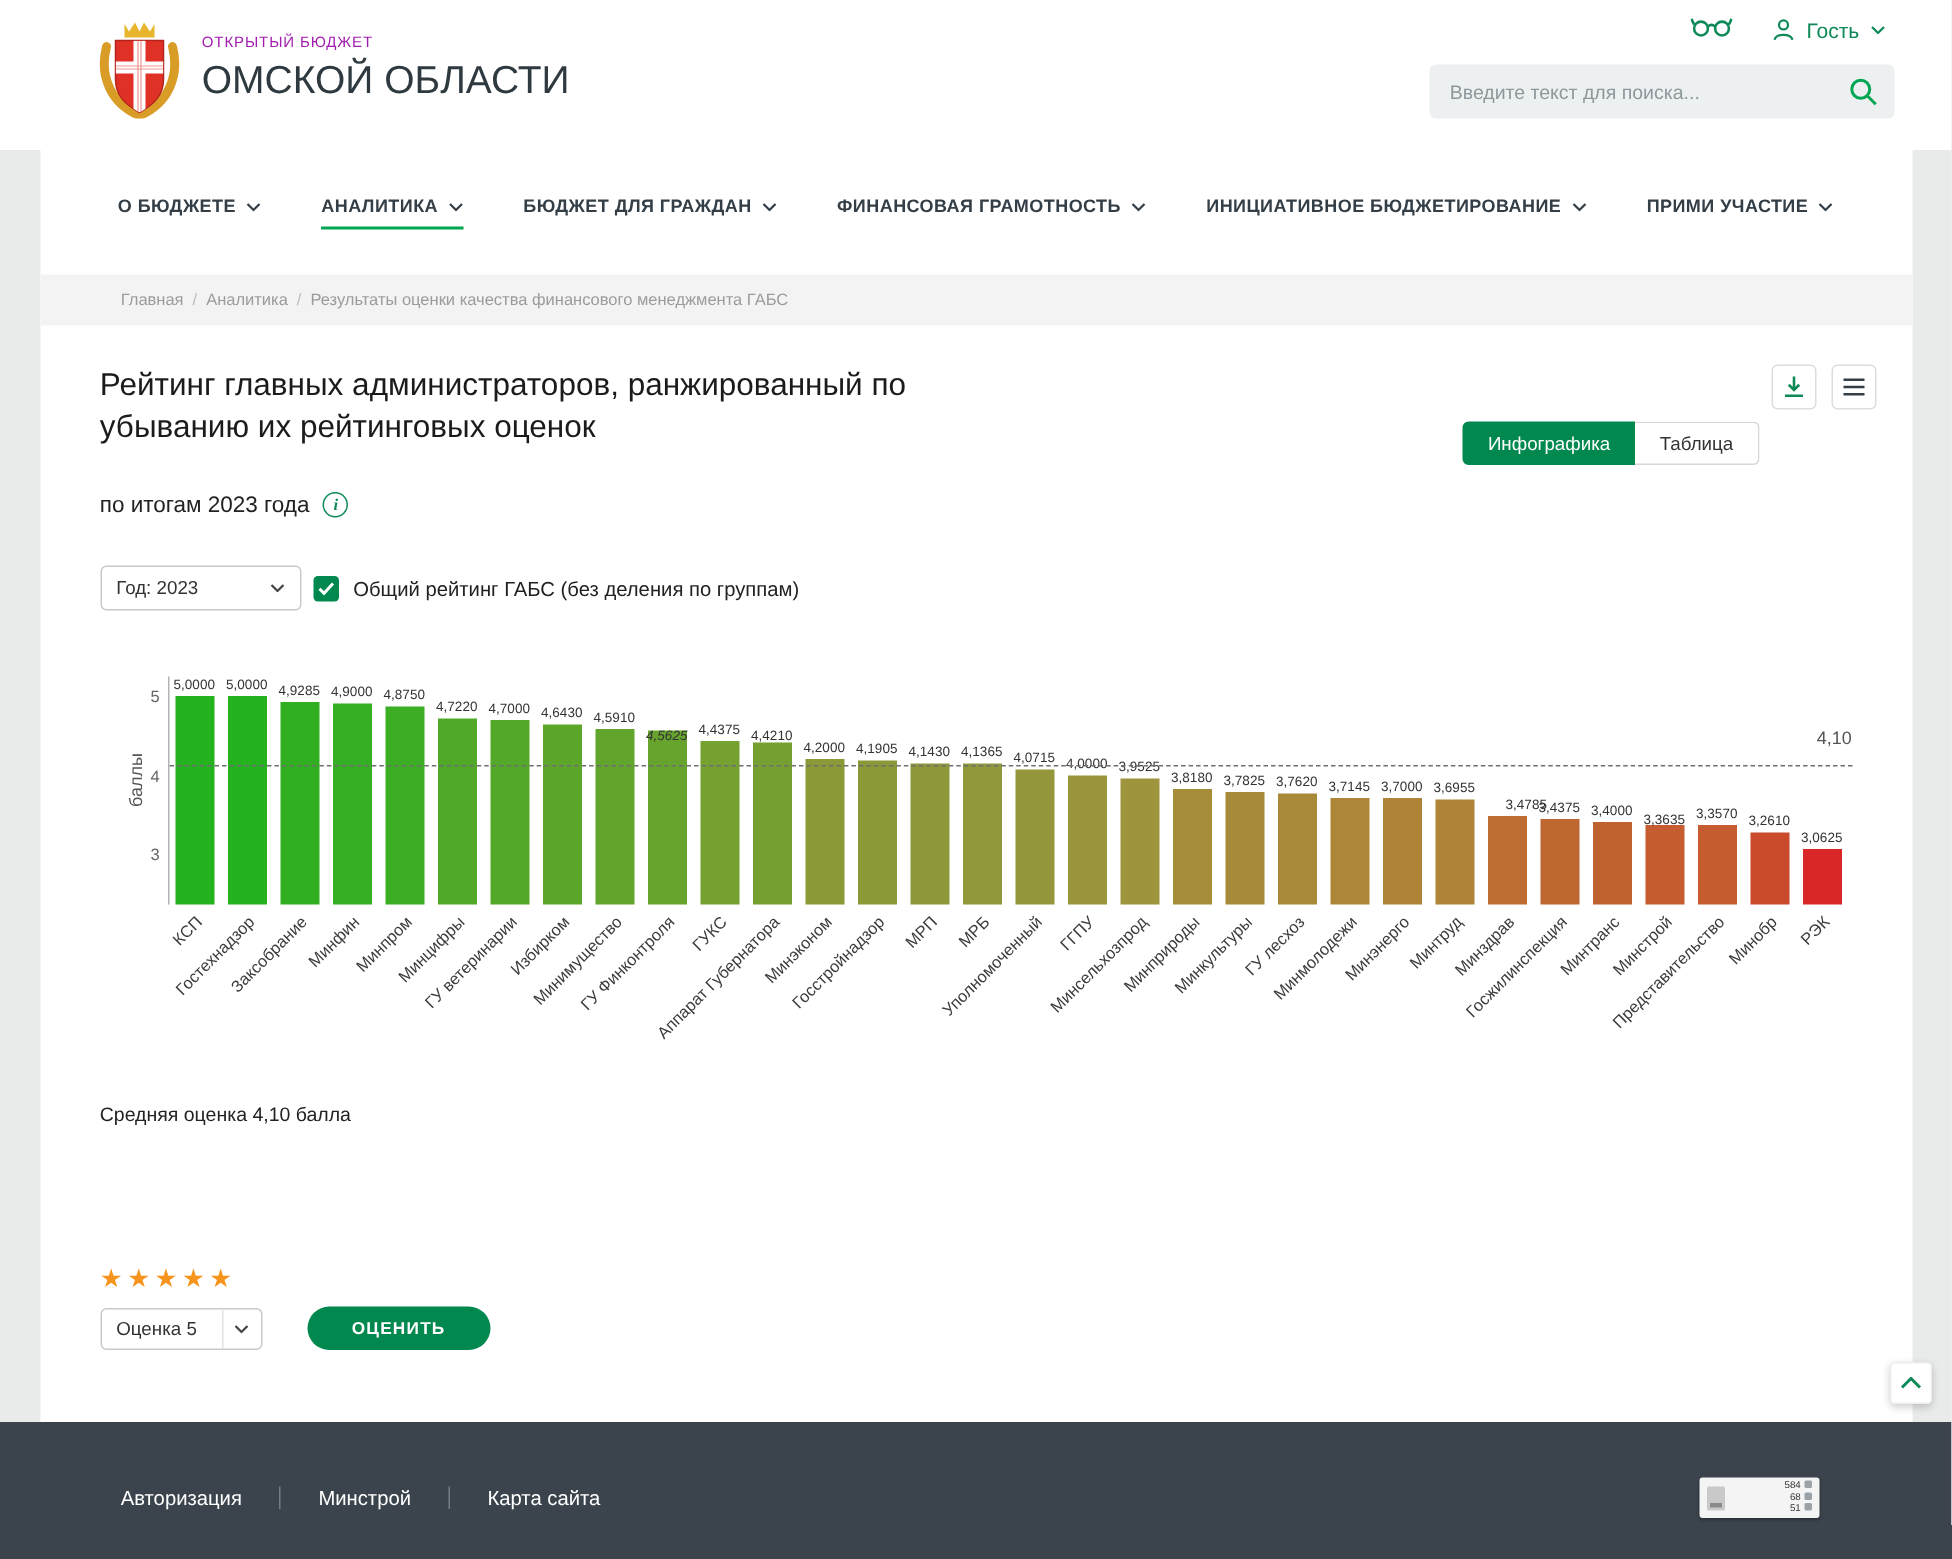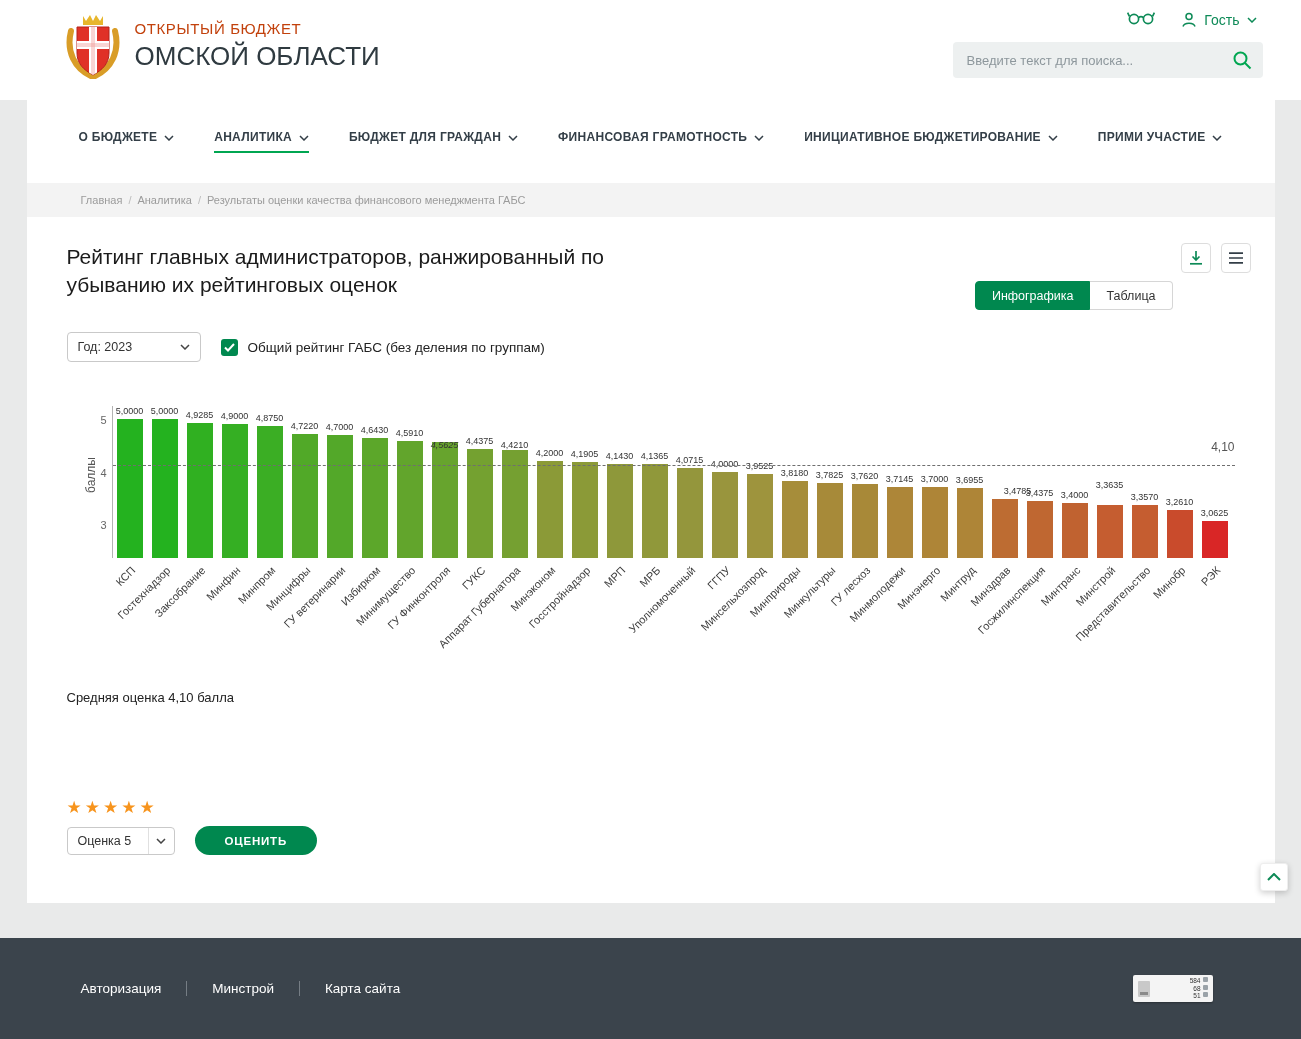--- a/index.html
+++ b/index.html
@@ -3,21 +3,21 @@
 <meta charset="utf-8">
 <style>
   *{box-sizing:border-box;margin:0;padding:0}
   html,body{width:1301px;background:#e9eaea;font-family:"Liberation Sans",sans-serif;color:#222}
   body{height:1039px;overflow:hidden;position:relative}
 
   
   .site-header{background:#fff;height:100px;position:relative}
   .header-inner{width:1248px;margin:0 auto;height:100%;position:relative}
   .logo{position:absolute;left:38px;top:13px;display:flex;align-items:center;gap:14px}
-  .logo-text .l1{font-size:15px;letter-spacing:.6px;color:#c2410c}
+  .logo-text .l1{font-size:10px;letter-spacing:.6px;color:#a21caf}
   .logo-text .l2{font-size:26px;color:#2f3a40;margin-top:4px}
   .header-right{position:absolute;right:12px;top:10px;display:flex;flex-direction:column;align-items:flex-end;gap:13px}
   .top-links{display:flex;align-items:center;gap:26px;padding-right:6px}
   .guest{display:flex;align-items:center;gap:7px;font-size:14px;color:#0d8a57;cursor:pointer}
   .search{position:relative;width:310px;height:36px}
   .search input{width:100%;height:100%;background:#edf0f0;border:none;border-radius:4px;padding:0 42px 0 14px;font-size:13px;color:#333;font-family:inherit;outline:none}
   .search input::placeholder{color:#8d979c}
   .search .mag{position:absolute;right:11px;top:8px;cursor:pointer}
 
   
@@ -41,21 +41,21 @@
   .icon-btn{width:30px;height:30px;border:1px solid #ddd;border-radius:4px;background:#fff;display:flex;align-items:center;justify-content:center;cursor:pointer}
   .toggle-row{display:flex;margin-right:78px}
   .toggle-btn{height:29px;padding:0 16px;font-size:12.5px;display:flex;align-items:center;border:1px solid #d6d6d6;background:#fff;color:#333;cursor:pointer;font-family:inherit}
   .toggle-btn.active{background:#00884f;border-color:#00884f;color:#fff}
   .toggle-btn:first-child{border-radius:4px 0 0 4px}
   .toggle-btn:last-child{border-radius:0 4px 4px 0;border-left:none}
 
   .subtitle-row{margin-top:18px;display:flex;align-items:center;gap:9px;font-size:15px;color:#222}
   .info-icon{width:17px;height:17px;border-radius:50%;border:1.5px solid #0d8a57;color:#0d8a57;font-size:11px;font-weight:700;display:flex;align-items:center;justify-content:center;cursor:pointer;font-family:"Liberation Serif",serif;font-style:italic}
 
-  .controls-row{margin-top:22px;display:flex;align-items:center;gap:20px}
+  .controls-row{margin-top:32px;display:flex;align-items:center;gap:8px}
   .select-box{width:134px;height:30px;border:1px solid #c9c9c9;border-radius:4px;display:flex;align-items:center;justify-content:space-between;padding:0 10px;font-size:12.5px;color:#333;cursor:pointer;background:#fff}
   .checkbox-wrap{display:flex;align-items:center;gap:10px;cursor:pointer}
   .checkbox{width:17px;height:17px;background:#00884f;border-radius:3px;display:flex;align-items:center;justify-content:center}
   .checkbox-label{font-size:13.5px;color:#222}
 
   
   .chart-area{margin-top:44px;position:relative}
   .plot{position:relative;margin-left:45px;width:1123px;height:152px;border-left:1px solid #b3b3b3}
   .bar{position:absolute;bottom:0;cursor:pointer}
   .vlabel{position:absolute;width:50px;text-align:center;font-size:9px;color:#333}
@@ -65,21 +65,21 @@
   .avg-label{position:absolute;right:0;font-size:12px;color:#555}
   .cats{position:relative;margin-left:45px;width:1123px;height:132px;overflow:visible}
   .cat{position:absolute;top:6px;width:160px;text-align:right;font-size:11px;color:#3c3c3c;white-space:nowrap;transform:rotate(-45deg);transform-origin:right top;cursor:default}
 
   .avg-note{margin-top:0;font-size:13px;color:#222}
   .avg-note b{font-weight:400}
 
   
   .rating-block{margin-top:94px}
   .stars{font-size:17px;color:#f7941d;letter-spacing:3px;line-height:1;cursor:pointer}
-  .rating-row{margin-top:10px;display:flex;align-items:center;gap:20px}
+  .rating-row{margin-top:10px;display:flex;align-items:center;gap:30px}
   .rating-select{width:108px;height:28px;border:1px solid #c9c9c9;border-radius:4px;display:flex;align-items:center;justify-content:space-between;padding:0 0 0 10px;font-size:12.5px;color:#333;cursor:pointer;background:#fff}
   .rating-select .chev-cell{width:26px;height:100%;border-left:1px solid #e0e0e0;display:flex;align-items:center;justify-content:center}
   .rate-btn{background:#00884f;color:#fff;border:none;border-radius:15px;height:29px;padding:0 30px;font-size:11.5px;font-weight:700;letter-spacing:.8px;cursor:pointer;font-family:inherit}
 
   .scroll-top{position:absolute;right:-13px;bottom:12px;width:28px;height:28px;background:#fff;border:1px solid #eee;border-radius:3px;box-shadow:0 2px 6px rgba(0,0,0,.2);display:flex;align-items:center;justify-content:center;cursor:pointer}
 
   
   .site-footer{background:#3b444c;height:101px;position:relative}
   .footer-inner{width:1248px;margin:0 auto;height:100%;display:flex;align-items:center;padding:0 54px;position:relative}
   .flink{color:#fff;font-size:13.5px;cursor:pointer}
@@ -213,20 +213,24 @@
                 </svg>
             </span>
           </div>
           <div class="toggle-row">
             <button class="toggle-btn active">Инфографика</button>
             <button class="toggle-btn">Таблица</button>
           </div>
         </div>
       </div>
 
+      <div class="subtitle-row">
+        <span>по итогам 2023 года</span>
+        <span class="info-icon">i</span>
+      </div>
 
       <div class="controls-row">
         <div class="select-box">
           <span>Год: 2023</span>
           <svg width="10" height="6" viewBox="0 0 10 6">
               <path d="M1 1 L5 5 L9 1" fill="none" stroke="#444" stroke-width="1.5"></path>
             </svg>
         </div>
         <label class="checkbox-wrap">
           <span class="checkbox">
@@ -291,21 +295,21 @@
             <div class="vlabel" style="left: 797px; bottom: 73.8px;">3,7000</div>
             <div class="bar" style="left: 844px; width: 26px; height: 70.5px; background: rgb(174, 133, 55);"></div>
             <div class="vlabel" style="left: 832px; bottom: 73.5px;">3,6955</div>
             <div class="bar" style="left: 879px; width: 26px; height: 59.1px; background: rgb(189, 108, 50);"></div>
             <div class="vlabel" style="left: 880px; bottom: 62.1px;">3,4785</div>
             <div class="bar" style="left: 914px; width: 26px; height: 57px; background: rgb(191, 103, 49);"></div>
             <div class="vlabel" style="left: 902px; bottom: 60px;">3,4375</div>
             <div class="bar" style="left: 949px; width: 26px; height: 55px; background: rgb(192, 98, 48);"></div>
             <div class="vlabel" style="left: 937px; bottom: 58px;">3,4000</div>
             <div class="bar" style="left: 984px; width: 26px; height: 53.1px; background: rgb(197, 93, 48);"></div>
-            <div class="vlabel" style="left: 972px; bottom: 68px; margin-top: 18px;">3,3635</div>
+            <div class="vlabel" style="left: 972px; bottom: 52px; margin-top: 18px;">3,3635</div>
             <div class="bar" style="left: 1019px; width: 26px; height: 52.8px; background: rgb(197, 93, 48);"></div>
             <div class="vlabel" style="left: 1007px; bottom: 55.8px;">3,3570</div>
             <div class="bar" style="left: 1054px; width: 26px; height: 47.7px; background: rgb(201, 75, 44);"></div>
             <div class="vlabel" style="left: 1042px; bottom: 50.7px;">3,2610</div>
             <div class="bar" style="left: 1089px; width: 26px; height: 37.3px; background: rgb(217, 38, 38);"></div>
             <div class="vlabel" style="left: 1077px; bottom: 40.3px;">3,0625</div>
             <span class="ytick" style="bottom: 27.1px;">3</span>
             <span class="ytick" style="bottom: 79.5px;">4</span>
             <span class="ytick" style="bottom: 131.9px;">5</span>
             <div class="avg-line" style="bottom: 91.7px;"></div>

